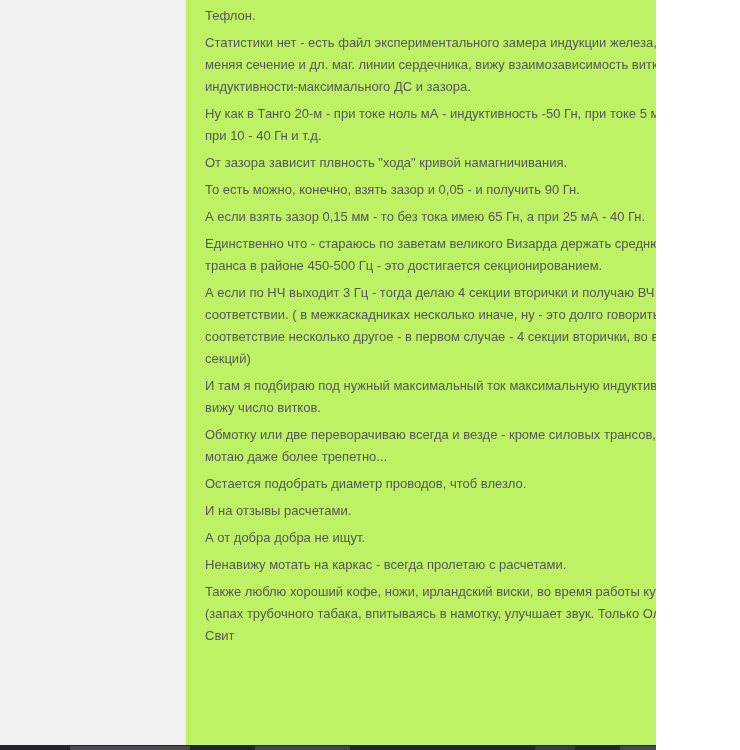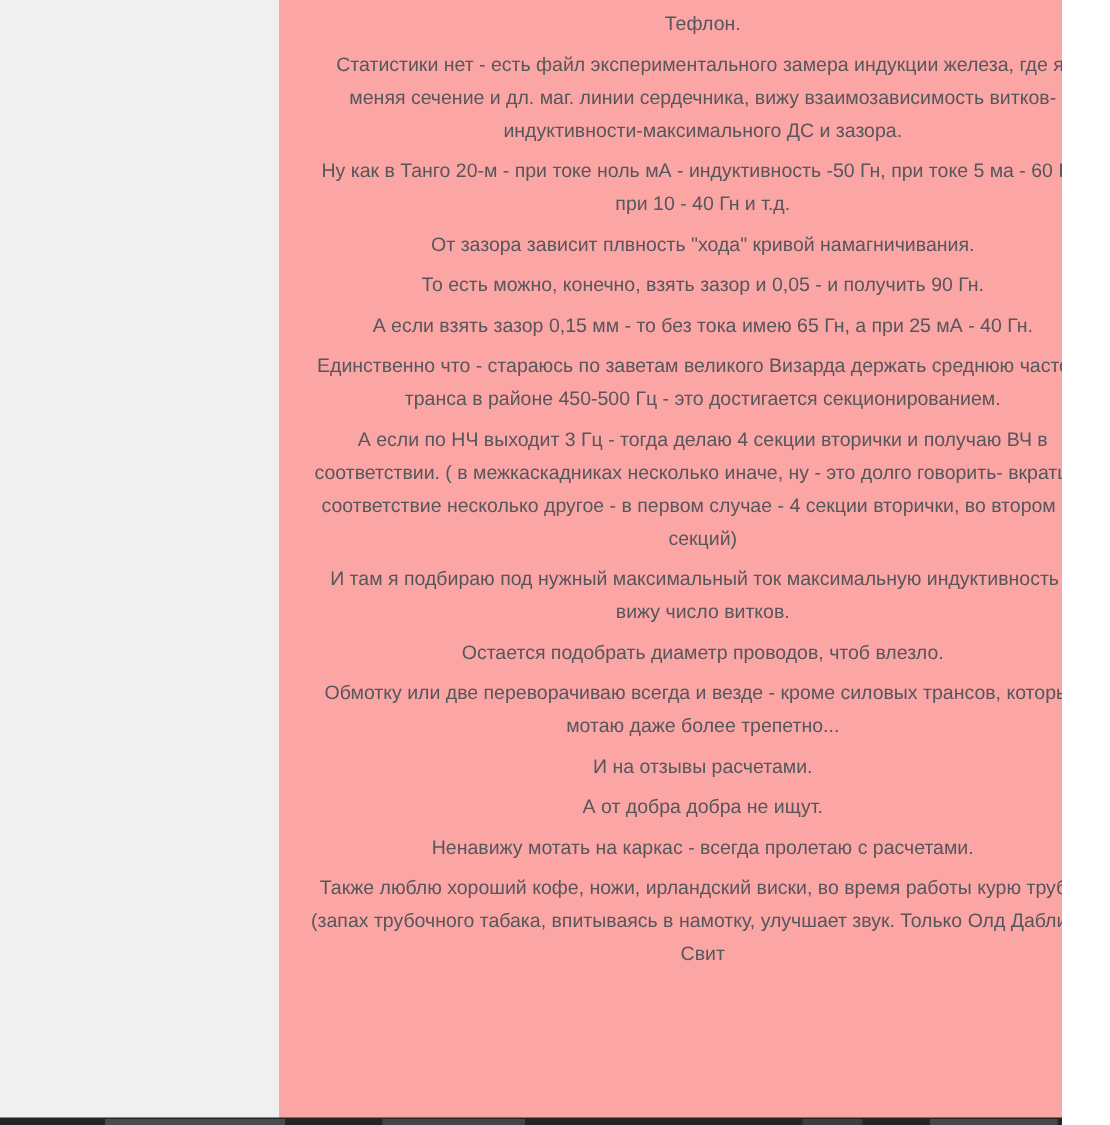--- a/index.html
+++ b/index.html
@@ -7,25 +7,24 @@
     margin: 0;
     padding: 0;
     width: 740px;
     height: 750px;
     overflow: hidden;
     background: #ffffff;
     font-family: "Liberation Sans", sans-serif;
   }
   .page {
     position: relative;
-    width: 708px;
+    width: 656px;
     height: 750px;
-    background: #fca5a5;
+    background: #bef264;
     overflow: hidden;
-    text-align: center;
   }
   .left-sidebar {
     position: absolute;
     left: 0;
     top: 0;
     width: 186px;
     height: 750px;
     background: #f0f0f1;
   }
   .post-content {
@@ -71,22 +70,22 @@
   <div class="post-content">
     <p>Тефлон.</p>
     <p>Статистики нет - есть файл экспериментального замера индукции железа, где я, меняя сечение и дл. маг. линии сердечника, вижу взаимозависимость витков-индуктивности-максимального ДС и зазора.</p>
     <p>Ну как в Танго 20-м - при токе ноль мА - индуктивность -50 Гн, при токе 5 ма - 60 Гн, при 10 - 40 Гн и т.д.</p>
     <p>От зазора зависит плвность "хода" кривой намагничивания.</p>
     <p>То есть можно, конечно, взять зазор и 0,05 - и получить 90 Гн.</p>
     <p>А если взять зазор 0,15 мм - то без тока имею 65 Гн, а при 25 мА - 40 Гн.</p>
     <p>Единственно что - стараюсь по заветам великого Визарда держать среднюю частоту транса в районе 450-500 Гц - это достигается секционированием.</p>
     <p>А если по НЧ выходит 3 Гц - тогда делаю 4 секции вторички и получаю ВЧ в соответствии. ( в межкаскадниках несколько иначе, ну - это долго говорить- вкратце - соответствие несколько другое - в первом случае - 4 секции вторички, во втором - 6 секций)</p>
     <p>И там я подбираю под нужный максимальный ток максимальную индуктивность и вижу число витков.</p>
+    <p>Обмотку или две переворачиваю всегда и везде - кроме силовых трансов, которые мотаю даже более трепетно...</p>
     <p>Остается подобрать диаметр проводов, чтоб влезло.</p>
-    <p>Обмотку или две переворачиваю всегда и везде - кроме силовых трансов, которые мотаю даже более трепетно...</p>
     <p>И на отзывы расчетами.</p>
     <p>А от добра добра не ищут.</p>
     <p>Ненавижу мотать на каркас - всегда пролетаю с расчетами.</p>
     <p>Также люблю хороший кофе, ножи, ирландский виски, во время работы курю трубку (запах трубочного табака, впитываясь в намотку, улучшает звук. Только Олд Даблин и Свит</p>
   </div>
 
   <div class="bottom-edge-bar">
     <div class="seg seg1"></div>
     <div class="seg seg2"></div>
     <div class="seg seg3"></div>

